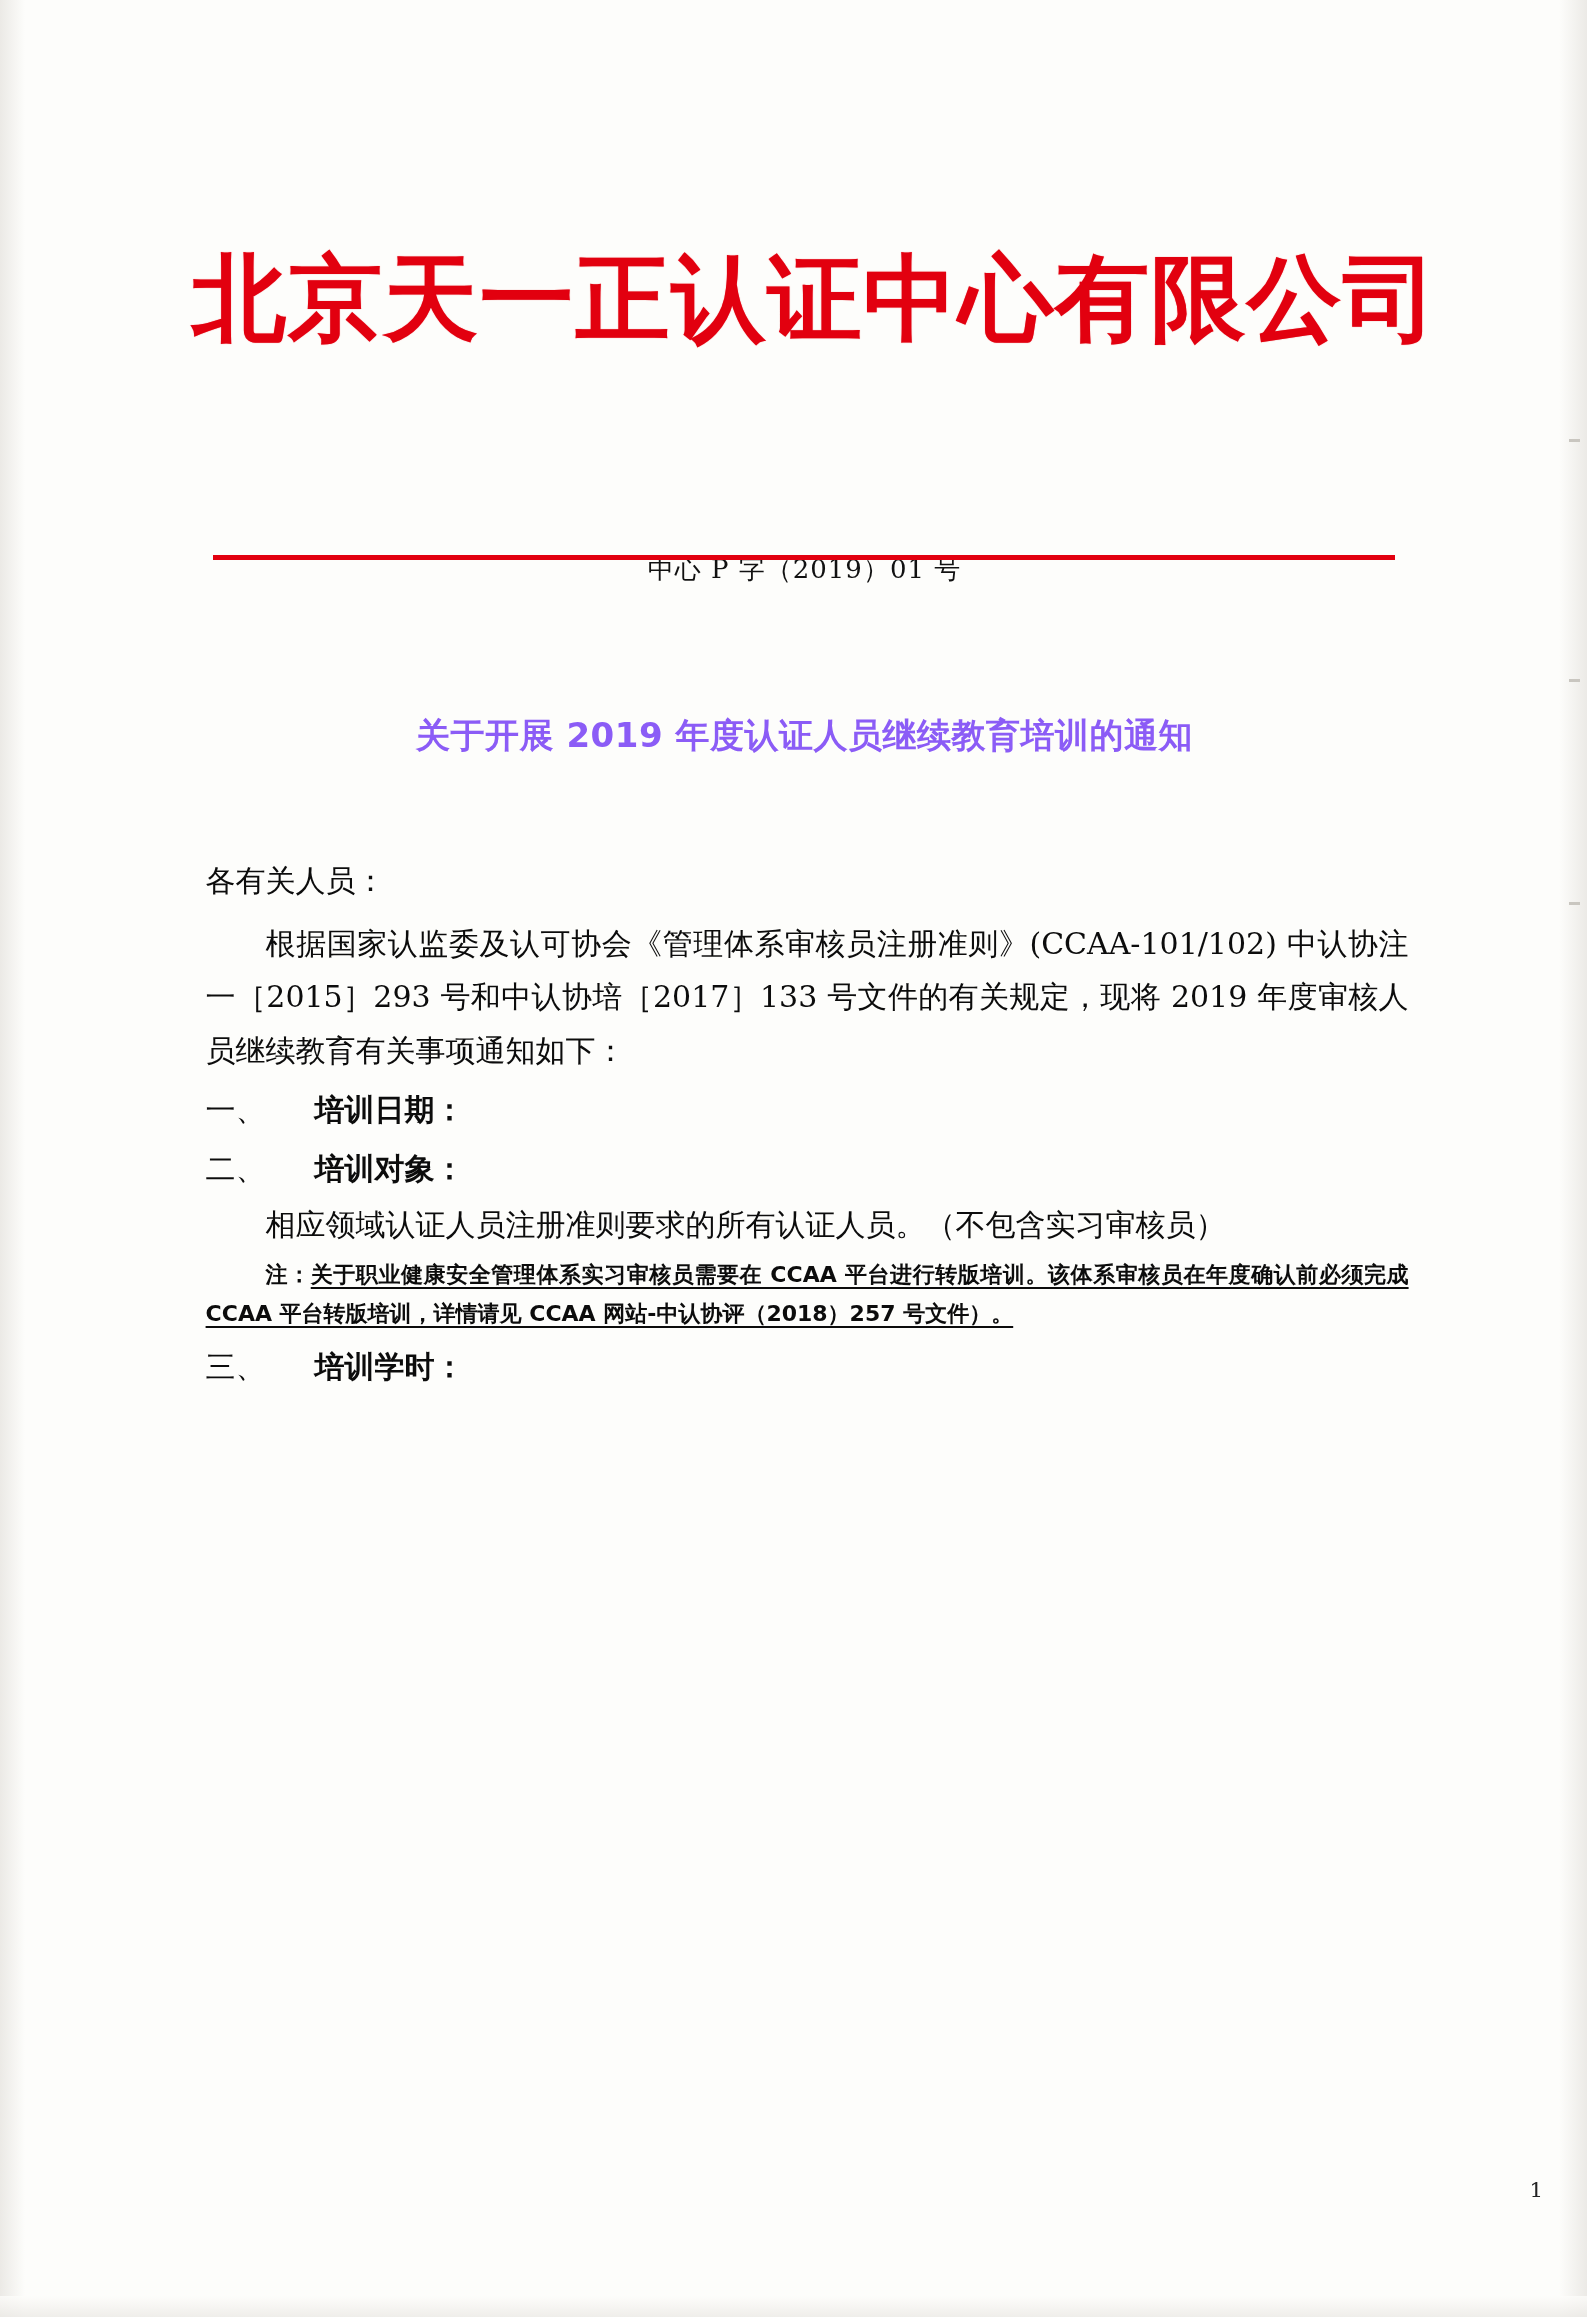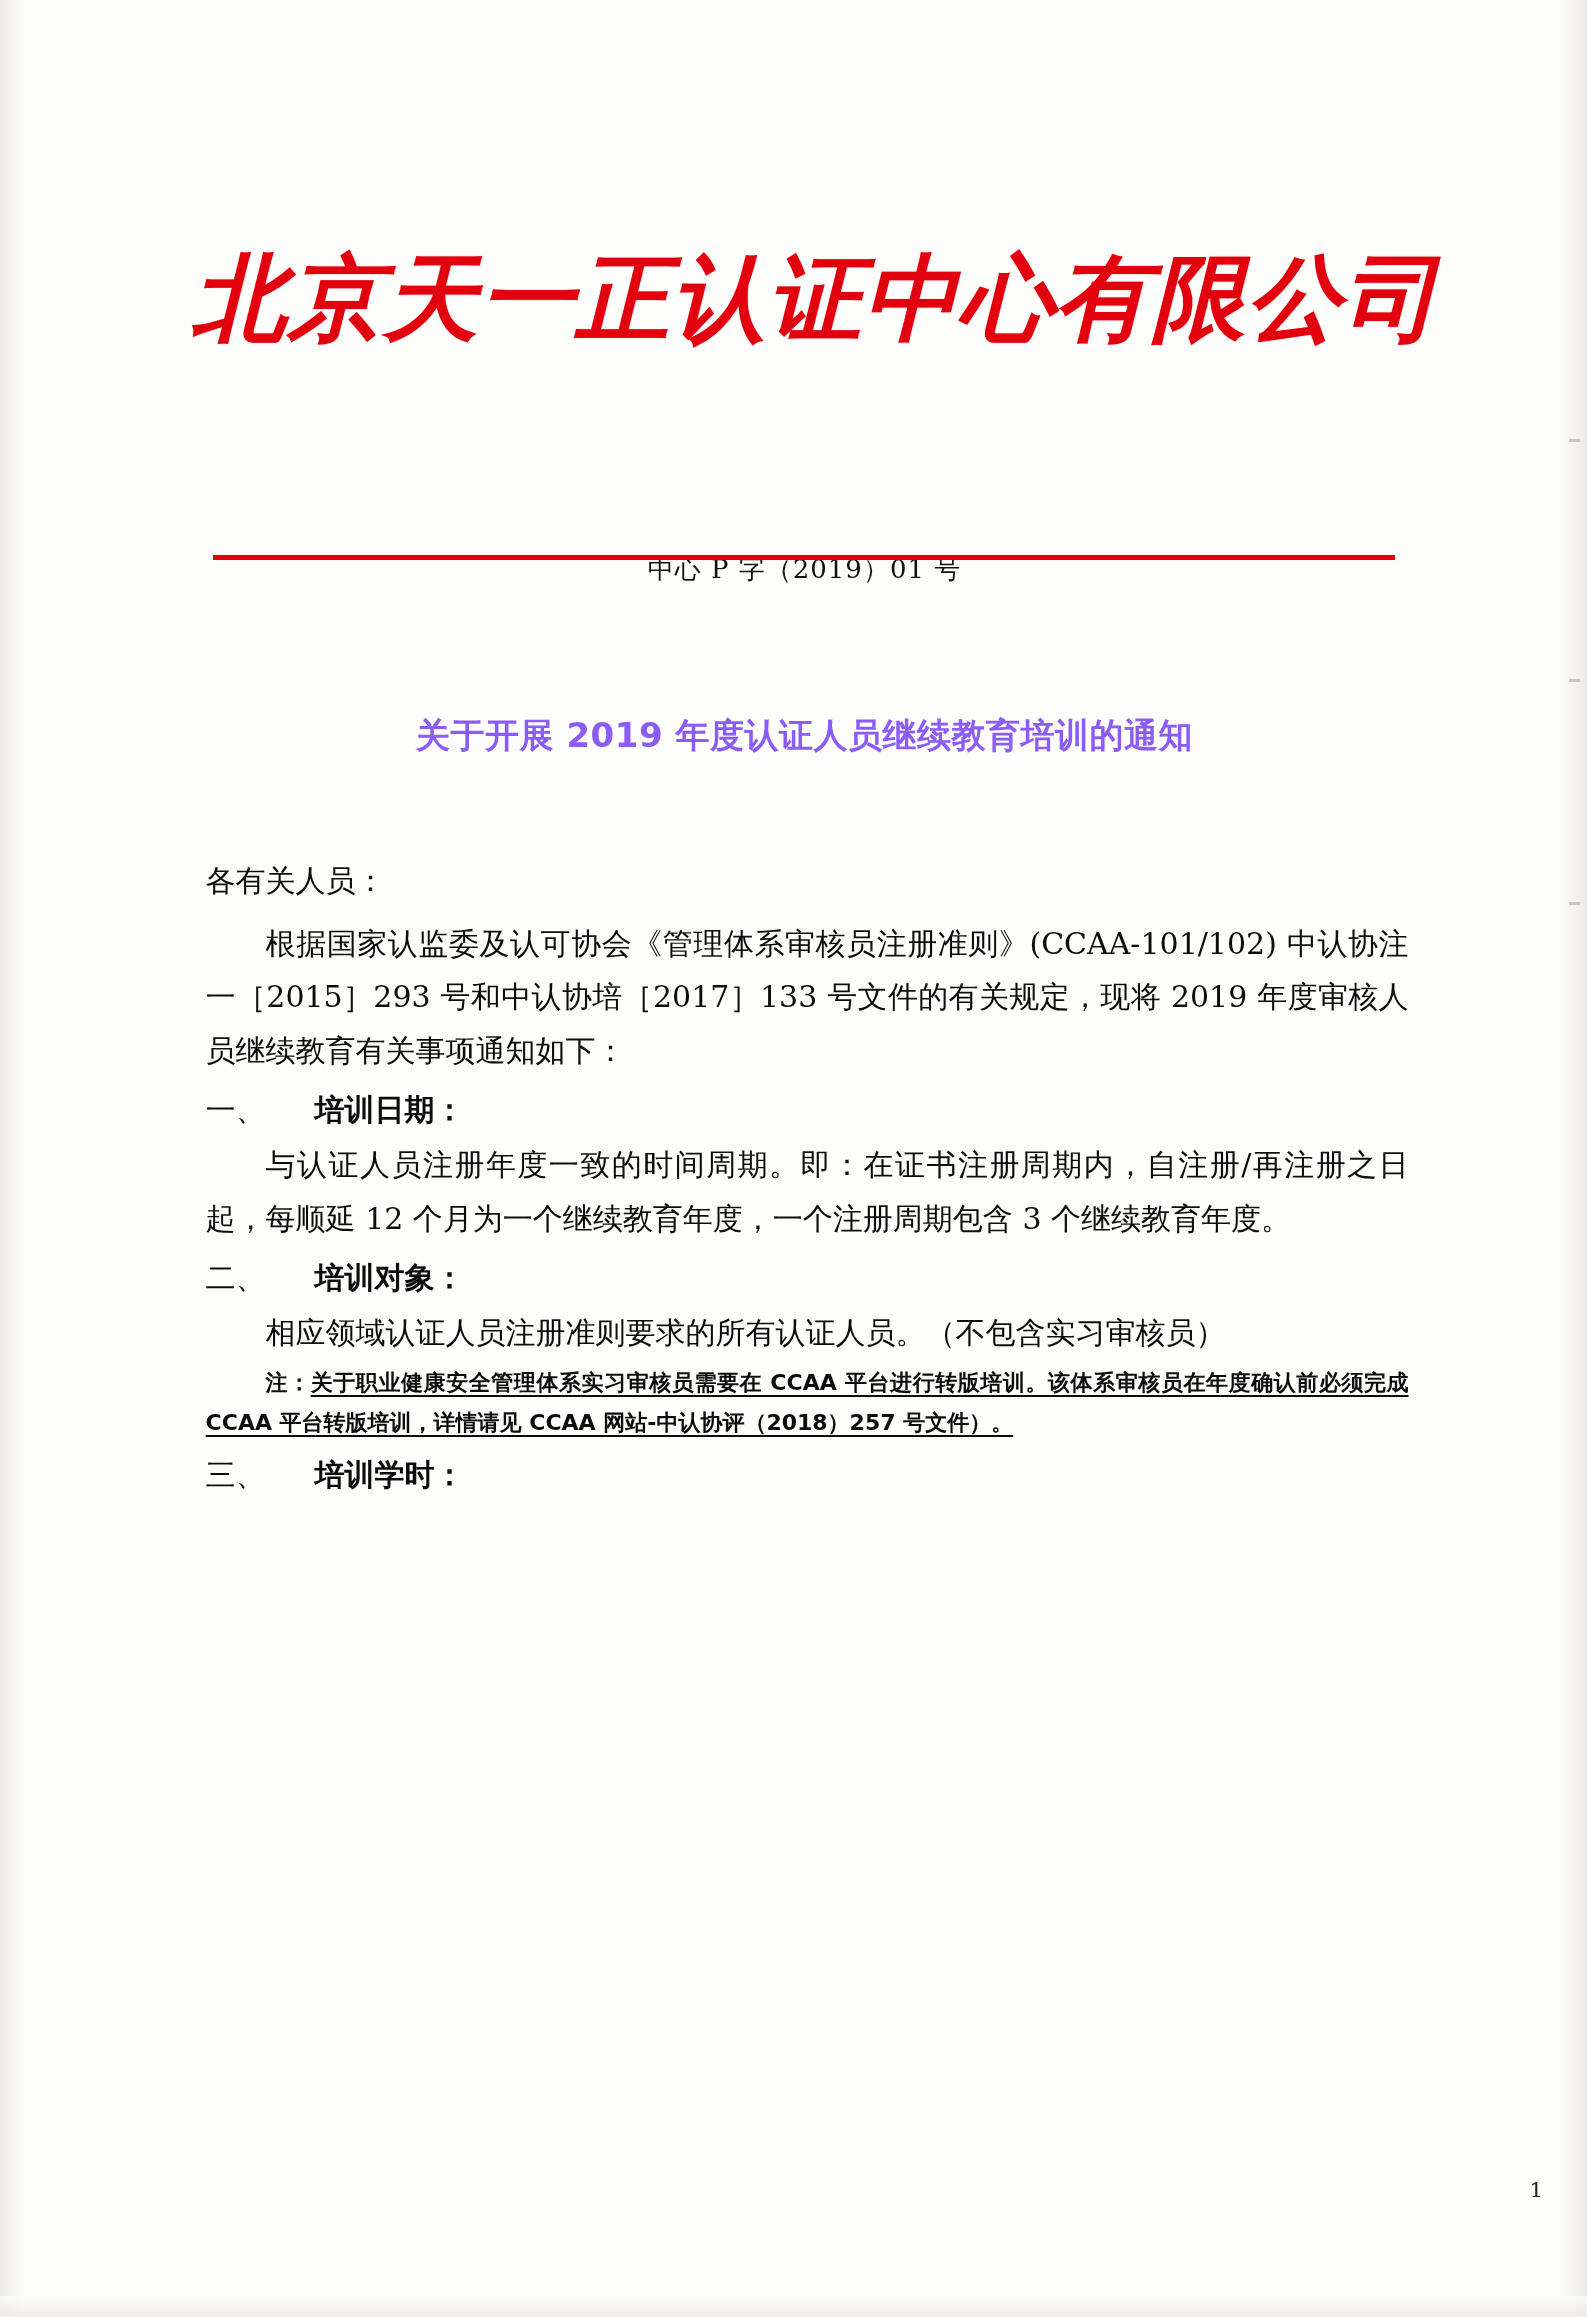--- a/index.html
+++ b/index.html
@@ -62,21 +62,20 @@
     width: 1225px;
     text-align: left;
     color: #e2000f;
     font-family: "DejaVu Sans", "Liberation Sans", sans-serif;
     font-weight: 700;
     font-size: 94px;
     letter-spacing: 1.9px;
     line-height: 1.05;
     white-space: nowrap;
     text-shadow: 0 0 1px rgba(226,0,15,.6);
-    font-style: italic;
   }
 
   .doc-number {
     position: absolute;
     left: 0;
     top: 512px;
     width: 1225px;
     text-align: center;
     font-size: 26px;
     color: #111;
@@ -190,21 +189,20 @@
 
     <div class="body-block">
 
       <p class="para salutation">各有关人员：</p>
 
       <p class="para indent">根据国家认监委及认可协会《管理体系审核员注册准则》(CCAA-101/102) 中认协注一［2015］293 号和中认协培［2017］133 号文件的有关规定，现将 2019 年度审核人员继续教育有关事项通知如下：</p>
 
       <p class="para section-head">
         <span class="num">一、</span><span class="label">培训日期：</span>
       </p>
-      <p class="para indent">与认证人员注册年度一致的时间周期。即：在证书注册周期内，自注册/再注册之日起，每顺延 12 个月为一个继续教育年度，一个注册周期包含 3 个继续教育年度。</p>
 
       <p class="para section-head">
         <span class="num">二、</span><span class="label">培训对象：</span>
       </p>
       <p class="para indent">相应领域认证人员注册准则要求的所有认证人员。（不包含实习审核员）</p>
 
       <p class="note-block">
         <span>注：</span><span class="u">关于职业健康安全管理体系实习审核员需要在 CCAA 平台进行转版培训。该体系审核员在年度确认前必须完成 CCAA 平台转版培训，详情请见 CCAA 网站-中认协评（2018）257 号文件）。</span>
       </p>
 

